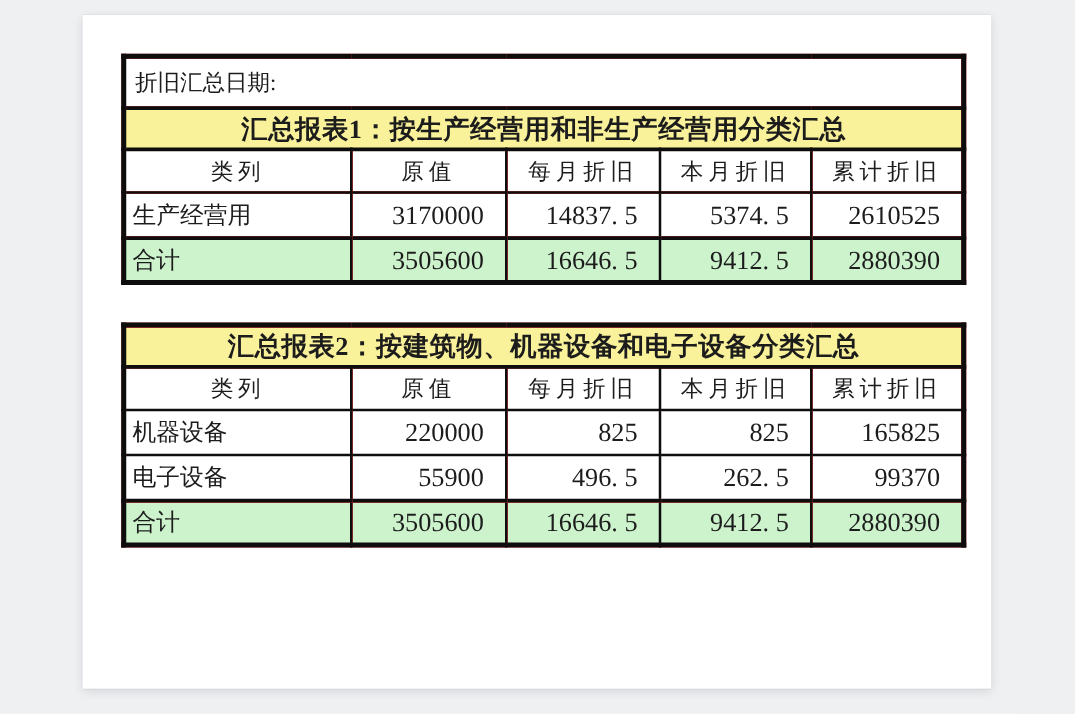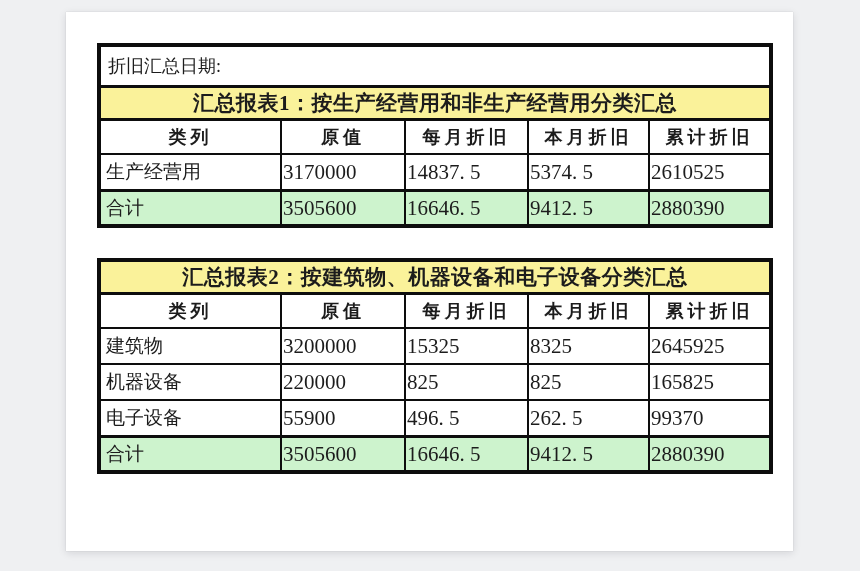--- a/index.html
+++ b/index.html
@@ -48,34 +48,34 @@
     font-weight: bold;
     font-size: 21px;
     text-align: center;
     border-top-width: 3px !important;
     border-bottom-width: 3px !important;
     letter-spacing: 0.5px;
   }
   .head-row th {
     height: 30px;
     font-size: 18px;
-    font-weight: bold;
+    font-weight: normal;
     text-align: center;
     letter-spacing: 0.22em;
     background: #ffffff;
   }
   .data-row td { height: 32px; background: #ffffff; }
   .label-cell {
     font-size: 19px;
     text-align: left;
     padding-left: 5px;
   }
   .num-cell {
     font-size: 21px;
-    text-align: left;
+    text-align: right;
     padding-right: 17px;
   }
   .total-row td {
     height: 30px;
     background: #cdf3cd;
     border-top-width: 3px !important;
     margin-top: 40px;
   }
 </style>
 </head>
@@ -136,27 +136,20 @@
         <td colspan="5" class="title-cell">汇总报表2：按建筑物、机器设备和电子设备分类汇总</td>
       </tr>
       <tr class="head-row">
         <th>类列</th>
         <th>原值</th>
         <th>每月折旧</th>
         <th>本月折旧</th>
         <th>累计折旧</th>
       </tr>
       <tr class="data-row">
-        <td class="label-cell">建筑物</td>
-        <td class="num-cell">3200000</td>
-        <td class="num-cell">15325</td>
-        <td class="num-cell">8325</td>
-        <td class="num-cell">2645925</td>
-      </tr>
-      <tr class="data-row">
         <td class="label-cell">机器设备</td>
         <td class="num-cell">220000</td>
         <td class="num-cell">825</td>
         <td class="num-cell">825</td>
         <td class="num-cell">165825</td>
       </tr>
       <tr class="data-row">
         <td class="label-cell">电子设备</td>
         <td class="num-cell">55900</td>
         <td class="num-cell">496. 5</td>

